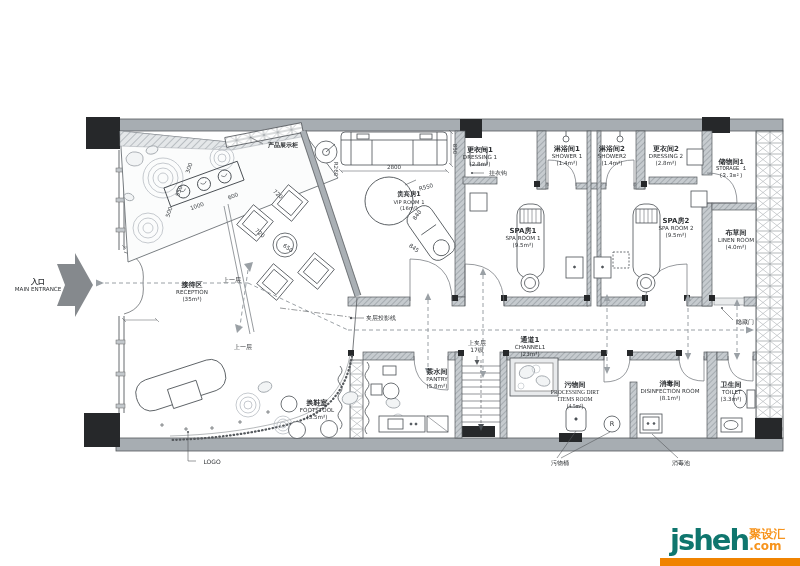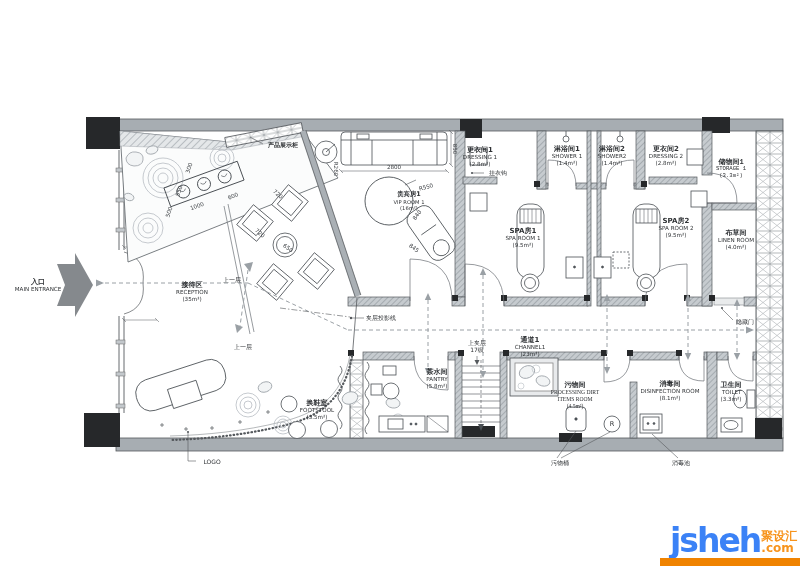--- a/index.html
+++ b/index.html
@@ -8,21 +8,21 @@
   #plan{position:absolute;left:0;top:0;}
   .lbl{position:absolute;transform:translate(-50%,-50%);text-align:center;line-height:1.2;
        white-space:nowrap;color:#2e3134;}
   .lbl .zh{font-size:7px;font-weight:700;}
   .lbl .en{font-size:5.6px;}
   .lbl .ar{font-size:5.6px;}
   .ann{position:absolute;transform:translate(-50%,-50%);font-size:6px;color:#2e3134;white-space:nowrap;}
   .ann.b{font-weight:700;}
   .dim{position:absolute;font-size:5.6px;color:#3a3e42;white-space:nowrap;}
   .logo{position:absolute;left:670px;top:528px;display:flex;align-items:flex-end;gap:1px;}
-  .logo-name{font-size:33px;font-weight:700;color:#3b82f6;letter-spacing:-2px;line-height:.8;text-align:center;}
+  .logo-name{font-size:29px;font-weight:700;color:#0f766e;letter-spacing:-2px;line-height:.8;text-align:center;}
   .logo-col{display:flex;flex-direction:column;line-height:1;align-items:flex-start;}
   .logo-cn{font-size:12px;font-weight:700;color:#f7941d;}
   .logo-com{font-size:12px;font-weight:700;color:#f7941d;}
   .logo-bar{position:absolute;left:660px;top:558px;width:140px;height:8px;background:#f08300;}
 </style>
 </head>
 <body>
 
 <div id="stage">
 

